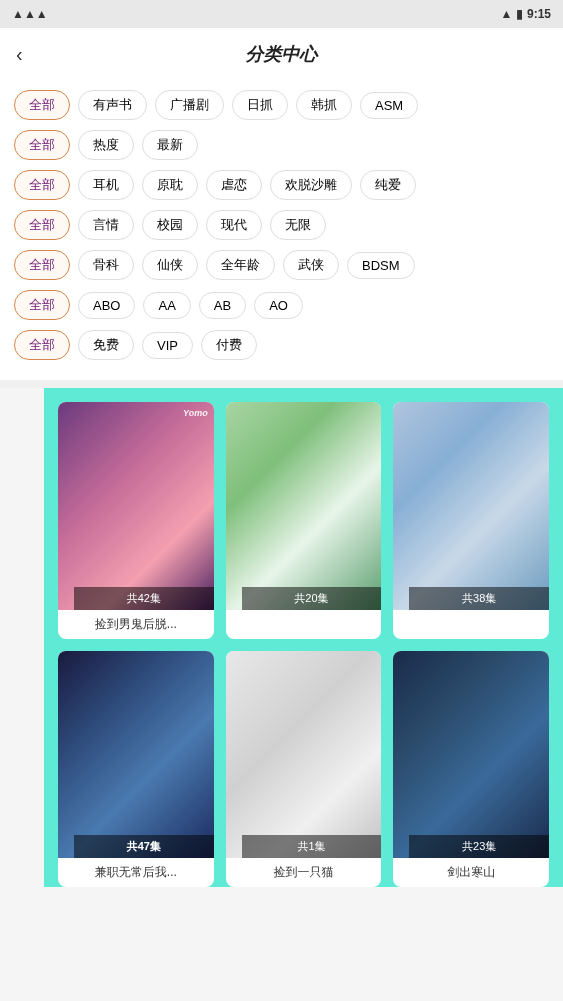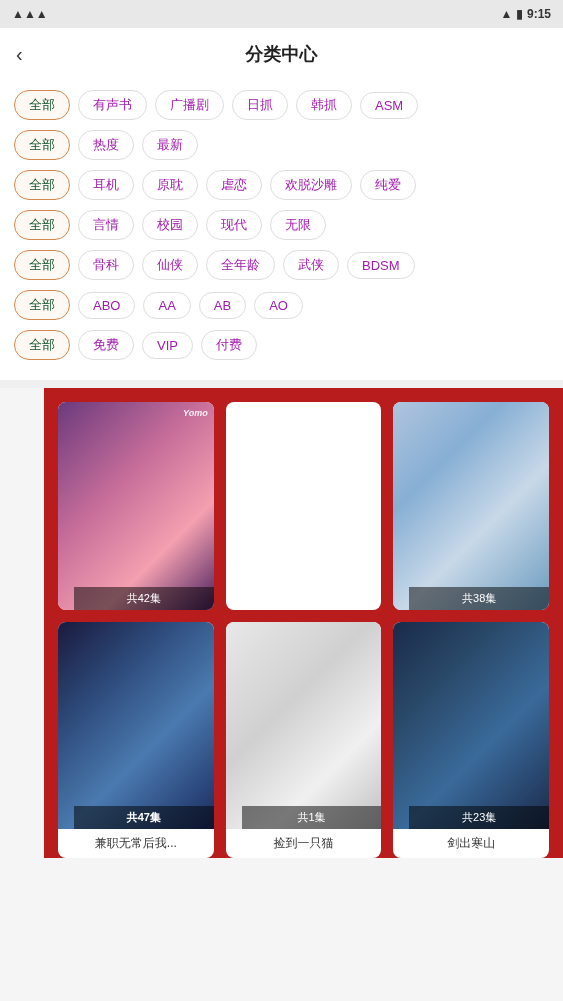--- a/index.html
+++ b/index.html
@@ -39,20 +39,21 @@
       color: #333;
       cursor: pointer;
     }
     .header-title {
       position: absolute;
       left: 50%;
       transform: translateX(-50%);
       font-size: 18px;
       font-weight: 600;
       color: #222;
+      font-style: italic;
     }
 
     
     .filter-section {
       background: #fff;
       padding: 10px 14px;
     }
 
     .filter-row {
       display: flex;
@@ -64,42 +65,42 @@
     }
 
     .tag {
       display: inline-flex;
       align-items: center;
       justify-content: center;
       padding: 5px 14px;
       border-radius: 20px;
       border: 1.5px solid #ddd;
       font-size: 13px;
-      color: #a21caf;
+      color: #000000;
       background: #fff;
       white-space: nowrap;
       cursor: pointer;
       flex-shrink: 0;
     }
 
     .tag.active {
       border-color: #d4874e;
-      color: #14532d;
+      color: #701a75;
       background: #fff8f3;
     }
 
     
     .divider {
       height: 8px;
       background: #f0f0f0;
     }
 
     
     .content-section {
-      background: #b91c1c;
+      background: #5eead4;
       padding: 14px 14px 0;
       margin-left: 44px;
     }
 
     .grid {
       display: grid;
       grid-template-columns: repeat(3, 1fr);
       gap: 12px;
     }
 
@@ -243,22 +244,26 @@
   </div>
 
 <div class="divider"></div>
 <div class="content-section">
   <div class="grid">
   <div class="card">
         <div class="card-cover cover-1">
           <span class="cover-top-logo">Yomo</span>
           <div class="cover-overlay-text">共42集</div>
         </div>
-      </div>
-      <div class="card">
+        <div class="card-title">捡到男鬼后脱...</div>
+      </div>
+      <div class="card">
+        <div class="card-cover cover-2">
+          <div class="cover-overlay-text">共20集</div>
+        </div>
       </div>
       <div class="card">
         <div class="card-cover cover-3">
           <div class="cover-overlay-text">共38集</div>
         </div>
       </div>
       <div class="card">
         <div class="card-cover cover-4">
           <div class="cover-overlay-text">共47集</div>
         </div>

